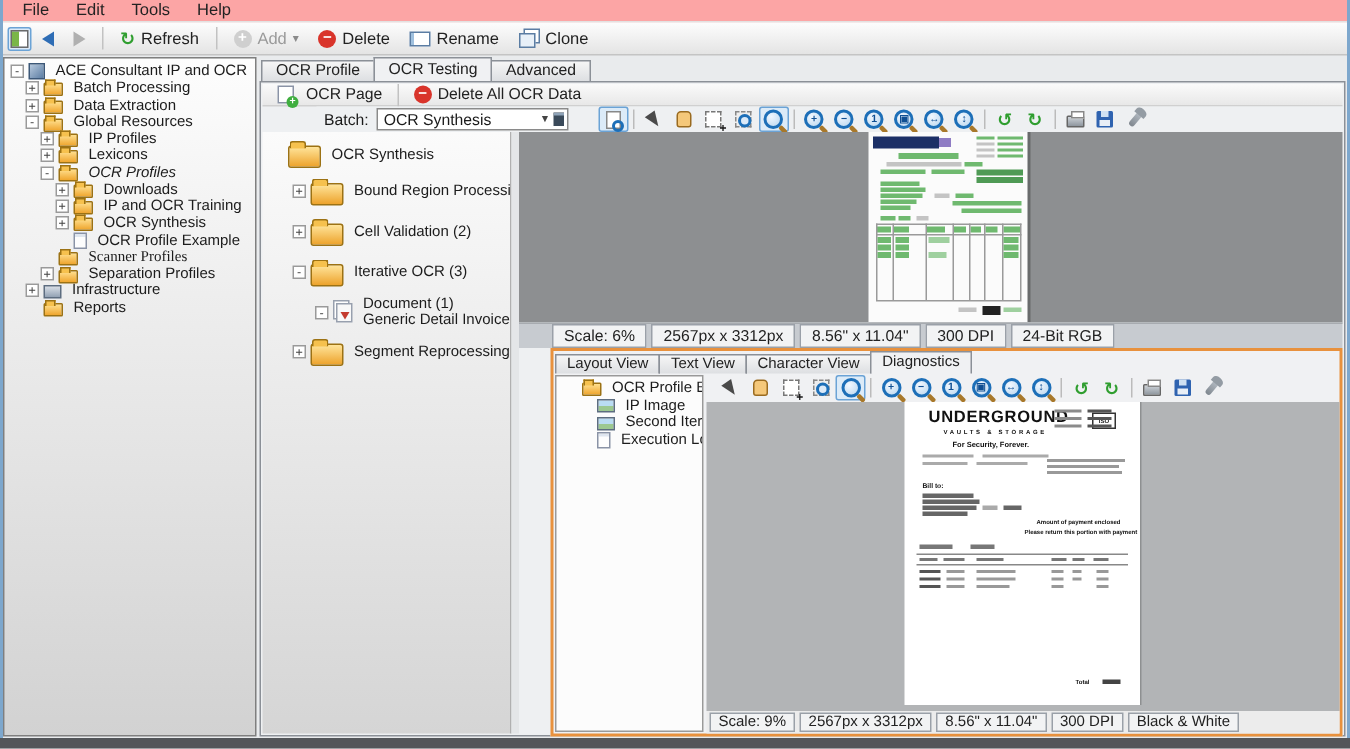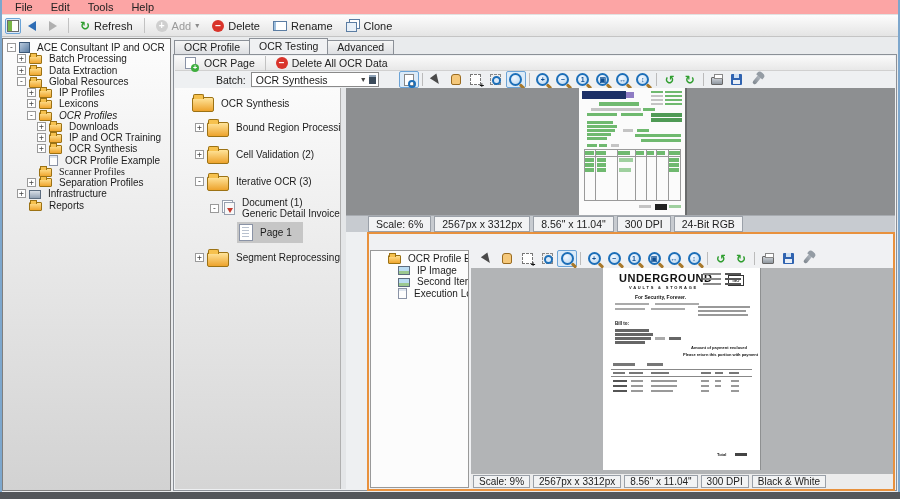--- a/index.html
+++ b/index.html
@@ -269,21 +269,21 @@
     </div>
     <div class="trow" style="height: 11.25px; padding-left: 23px; font-family: Liberation Serif, serif;">
       <span class="exp-sp"></span>
       <span style="display: flex; align-items: center;">
         <span class="ti i-folder"></span>
         <span class="tlabel">Scanner Profiles</span>
       </span>
     </div>
     <div class="trow" style="height: 11.25px; padding-left: 23px;">
       <span class="exp">+</span>
-      <span style="display: flex; align-items: flex-start;">
+      <span style="display: flex; align-items: flex-end;">
         <span class="ti i-folder"></span>
         <span class="tlabel">Separation Profiles</span>
       </span>
     </div>
     <div class="trow" style="height: 11.25px; padding-left: 13px;">
       <span class="exp">+</span>
       <span style="display: flex; align-items: center;">
         <span class="ti i-infra"></span>
         <span class="tlabel">Infrastructure</span>
       </span>
@@ -413,27 +413,20 @@
           </span>
         </div>
         <div class="trow" style="height: 26px; padding-left: 33px;">
           <span class="exp">-</span>
           <span style="display: flex; align-items: center;">
             <span class="ti i-pdf"></span>
             <span class="tlabel tlbl2">
               <div>Document (1)</div>
               <div>Generic Detail Invoice (2).pdf</div>
             </span>
-          </span>
-        </div>
-        <div class="trow" style="height: 23px; padding-left: 48px;">
-          <span class="exp-sp"></span>
-          <span class="sel-block" style="display: flex; align-items: center; padding: 2px 8px 2px 2px;">
-            <span class="ti i-page"></span>
-            <span class="tlabel">Page 1</span>
           </span>
         </div>
         <div class="trow" style="height: 27px; padding-left: 18px;">
           <span class="exp">+</span>
           <span style="display: flex; align-items: center;">
             <span class="ti i-bigfolder"></span>
             <span class="tlabel">Segment Reprocessing (4)</span>
           </span>
         </div>
       </div>
@@ -509,20 +502,26 @@
       <div class="status status1">
           <span class="scell">Scale: 6%</span>
           <span class="scell">2567px x 3312px</span>
           <span class="scell">8.56" x 11.04"</span>
           <span class="scell">300 DPI</span>
           <span class="scell">24-Bit RGB</span>
         </div>
     </div>
 
     <div class="bpanel">
+      <div class="tabstrip btabs">
+          <span class="tab">Layout View</span>
+          <span class="tab">Text View</span>
+          <span class="tab">Character View</span>
+          <span class="tab active">Diagnostics</span>
+        </div>
       <div class="bcontent">
         <div class="btree">
             <div class="trow" style="height: 11.5px; padding-left: 3px;">
               <span class="exp-sp"></span>
               <span style="display: flex; align-items: center;">
                 <span class="ti i-folder"></span>
                 <span class="tlabel">OCR Profile Example</span>
               </span>
             </div>
             <div class="trow sel-blue" style="height: 11.5px; padding-left: 13px;">

